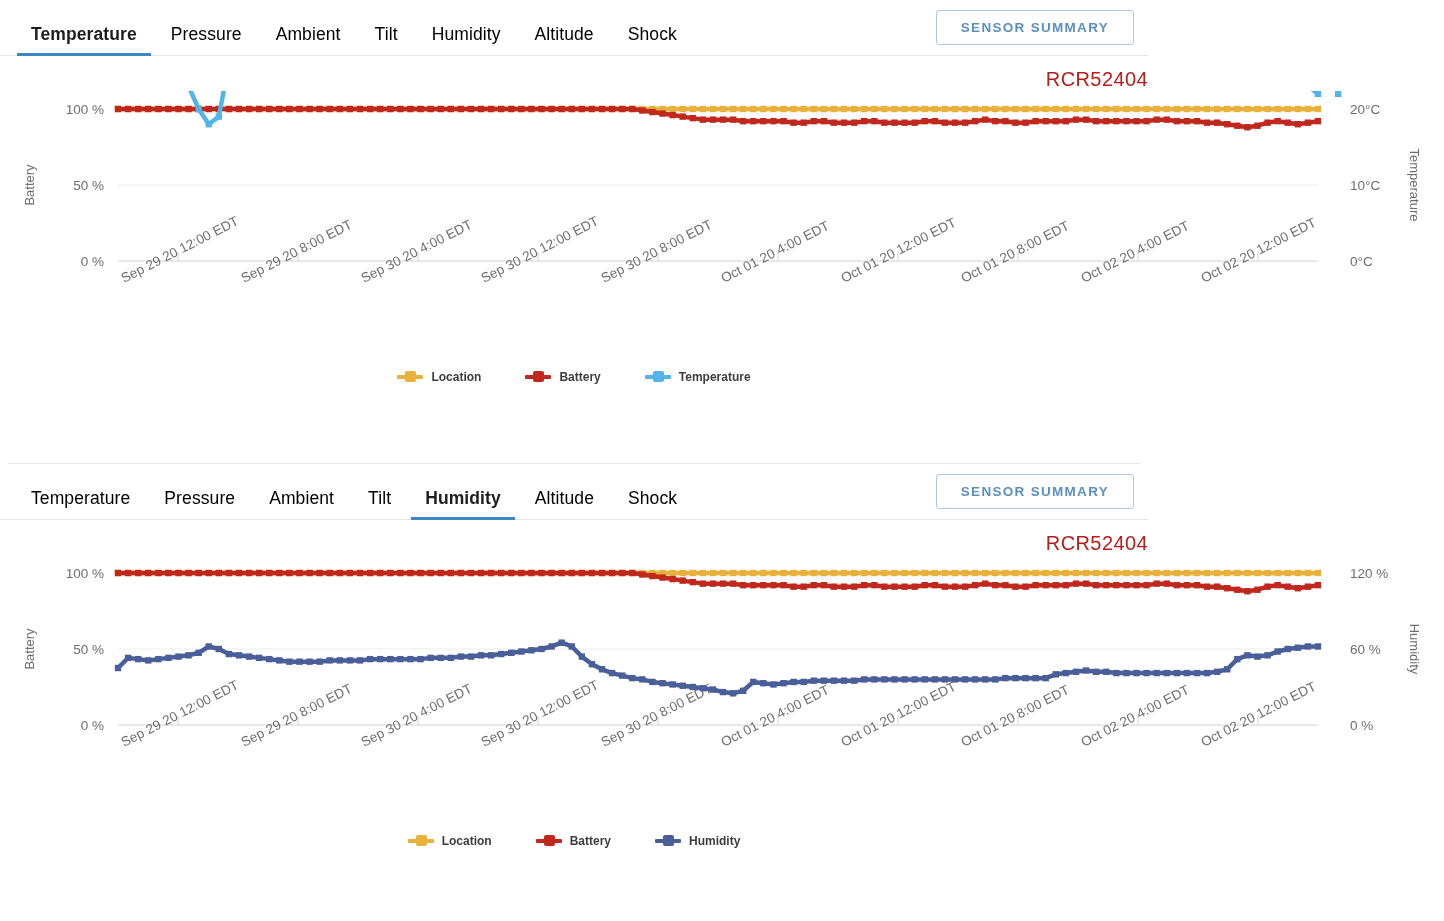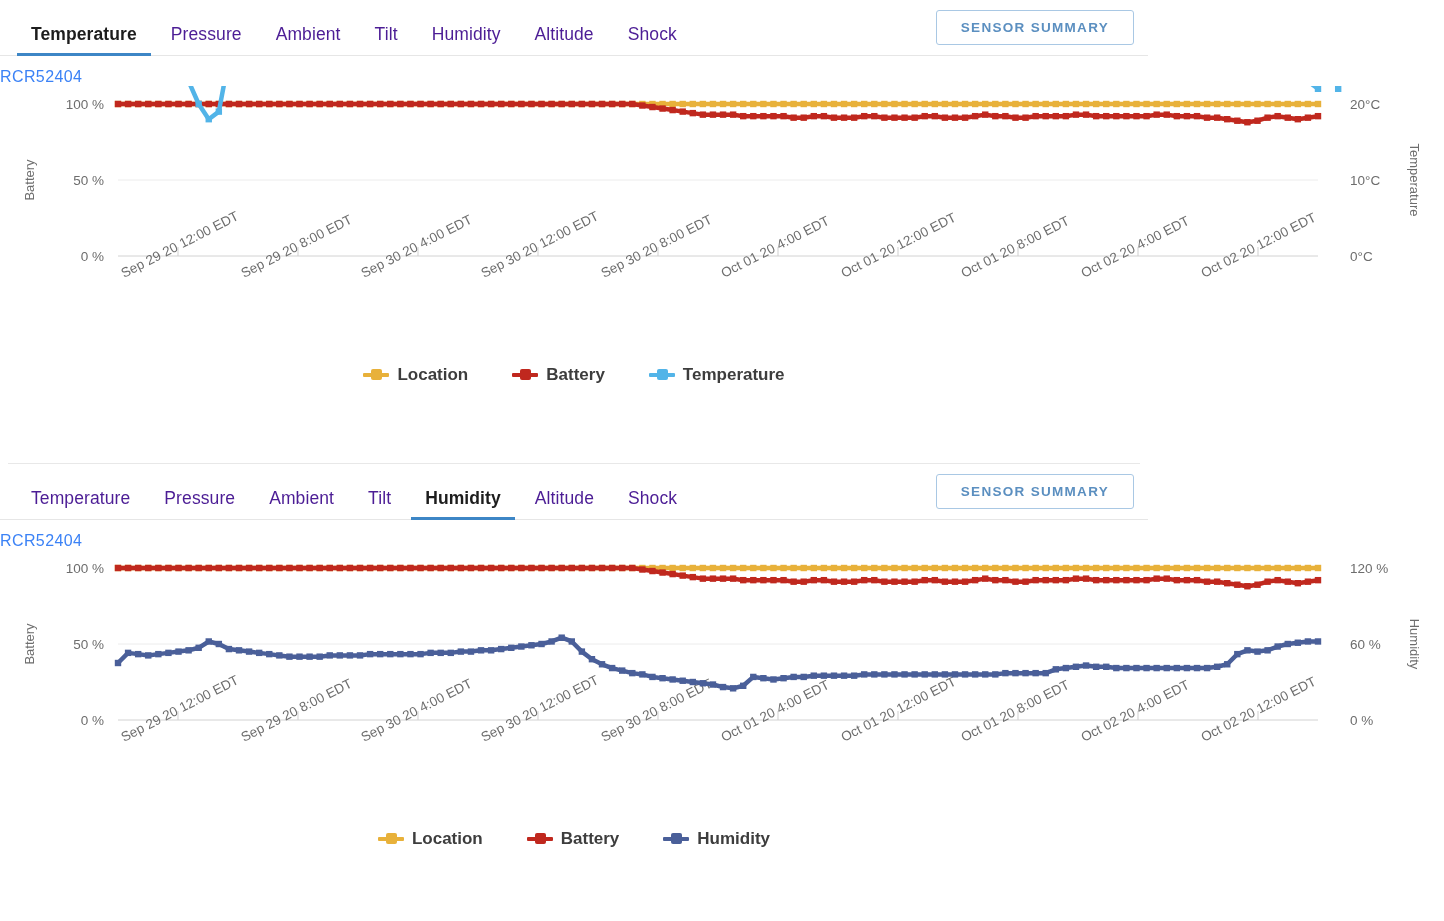--- a/index.html
+++ b/index.html
@@ -24,21 +24,21 @@
     display:flex;align-items:flex-end;
     height:56px;
     padding:0 14px 0 14px;
     border-bottom:1px solid #e6e6e6;
     box-sizing:border-box;
   }
   .tabs{display:flex;align-items:flex-end;gap:0;height:100%;}
   .tab{
     position:relative;
     font-size:17.5px;
-    color:#4c1d95;
+    color:#000000;
     letter-spacing:.1px;
     padding:0 17px 12px 17px;
     cursor:pointer;
     white-space:nowrap;
     line-height:1;
     align-self:flex-end;
   }
   .tab.active{color:#1d1d1d;font-weight:bold;}
   .tab.active::after{
     content:"";
@@ -56,23 +56,23 @@
     font-size:13.5px;
     font-weight:bold;
     letter-spacing:1.3px;
     padding:9px 24px;
     cursor:pointer;
     white-space:nowrap;
   }
 
   
   .chart-title{
-    text-align:left;
-    font-size:16px;
-    color:#3b82f6;
+    text-align:right;
+    font-size:20px;
+    color:#b91c1c;
     margin-top:12px;
     letter-spacing:.4px;
   }
   .chart-wrap{position:relative;}
   svg.chart{display:block;}
   .axis-label{
     font-size:13px;fill:#6d6d6d;
     font-family:"Liberation Sans", sans-serif;
   }
   .tick-text{
@@ -93,21 +93,21 @@
     margin-top:4px;
   }
   .legend-item{display:flex;align-items:center;gap:8px;cursor:pointer;}
   .legend-mark{
     width:26px;height:4px;border-radius:1px;position:relative;
   }
   .legend-mark::after{
     content:"";position:absolute;left:8px;top:-4px;
     width:11px;height:11px;border-radius:2px;background:inherit;
   }
-  .legend-text{font-size:17px;font-weight:bold;color:#3d3d3d;}
+  .legend-text{font-size:12px;font-weight:bold;color:#3d3d3d;}
 </style>
 </head>
 <body>
 
 <div class="app">
 
   <div class="panel panel-1">
     <div class="tabbar">
       <div class="tabs" id="tabs-0">
           <div class="tab active"><span>Temperature</span></div>

